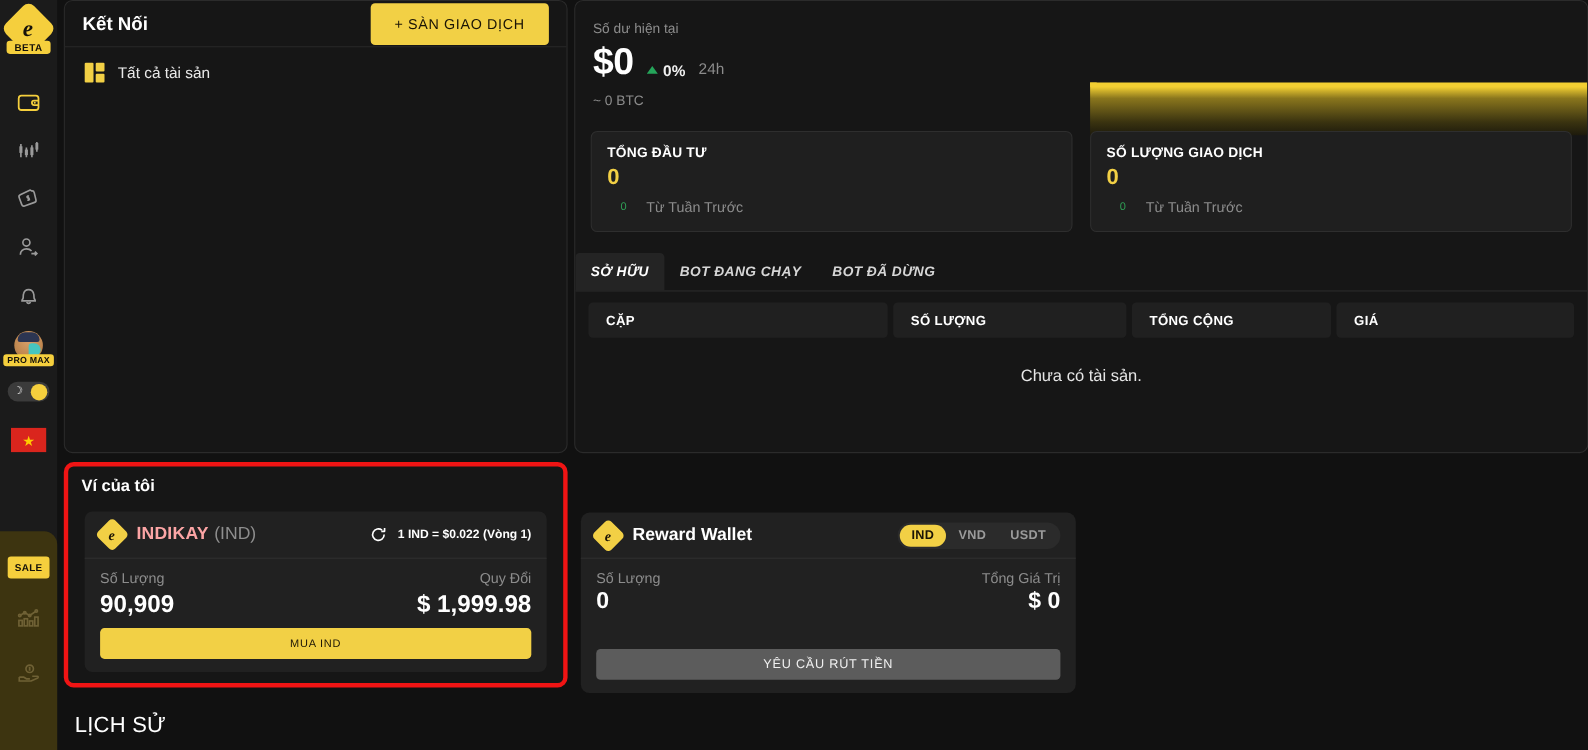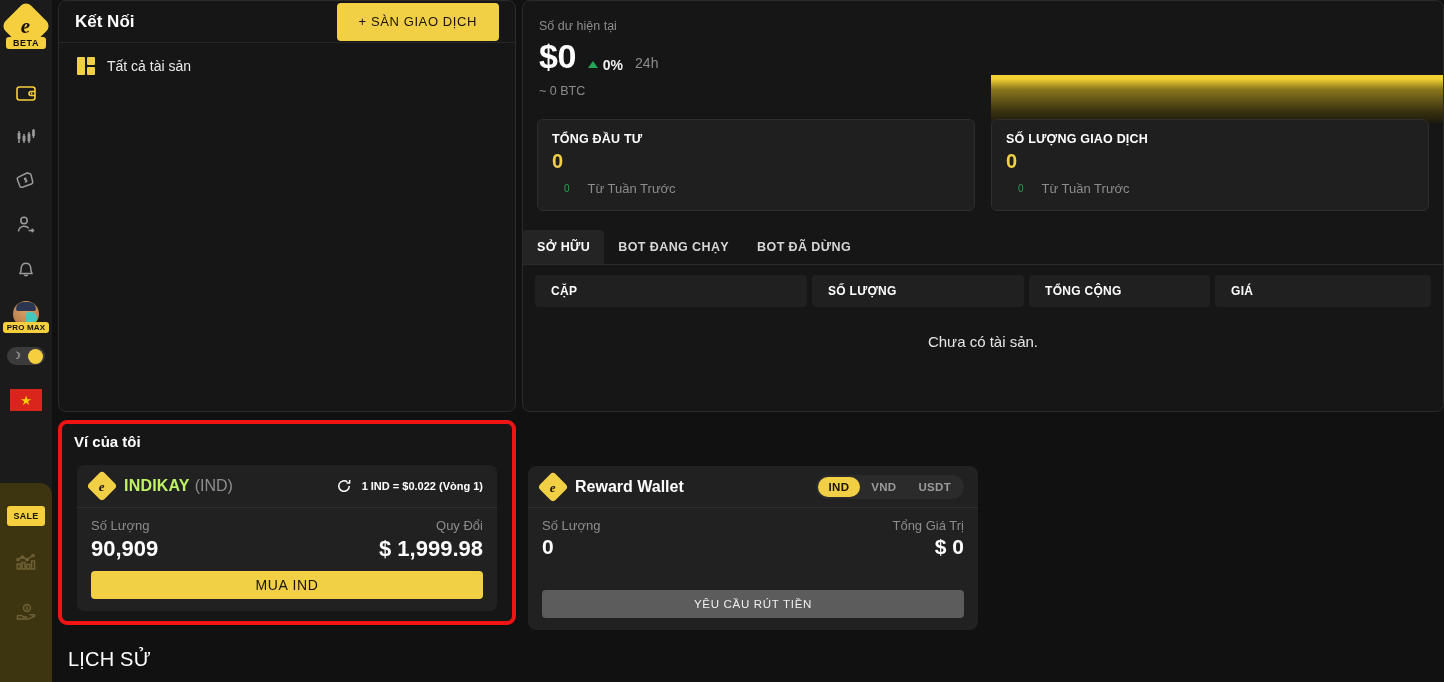--- a/index.html
+++ b/index.html
@@ -132,21 +132,21 @@
   }
   .stat-title { color: #ffffff; font-size: 12.5px; font-weight: 700; letter-spacing: .2px; }
   .stat-value { color: #f2d045; font-size: 20px; font-weight: 700; margin-top: 4px; }
   .stat-sub { display: flex; align-items: center; gap: 18px; margin-top: 8px; padding-left: 12px; }
   .stat-sub-num { color: #2f9e55; font-size: 10px; }
   .stat-sub-txt { color: #8c8c8c; font-size: 13px; }
 
   .tabs { position: absolute; left: 0; right: 0; top: 230px; display: flex; align-items: flex-end; height: 34px; border-bottom: 1px solid #2b2b2b; }
   .tab {
     padding: 0 14px; height: 34px; display: flex; align-items: center;
-    color: #d6d6d6; font-size: 12.5px; font-weight: 700; letter-spacing: .4px; cursor: pointer;
+    color: #d6d6d6; font-size: 12.5px; font-weight: 700; letter-spacing: .4px; cursor: pointer; font-style: italic;
   }
   .tab.active { background: #242424; color: #ffffff; border-radius: 4px 4px 0 0; }
 
   .table-head { position: absolute; left: 0; right: 0; top: 274px; display: flex; gap: 5px; padding: 0 12px; }
   .th {
     background: #202020; border-radius: 4px; height: 32px; display: flex; align-items: center;
     padding: 0 16px; color: #ffffff; font-size: 12px; font-weight: 700; letter-spacing: .3px;
   }
   .th.c1 { width: 272px; }
   .th.c2 { width: 212px; }
@@ -168,33 +168,33 @@
     height: 43px; display: flex; align-items: center; justify-content: space-between;
     padding: 0 14px; border-bottom: 1px solid #2e2e2e;
   }
   .coin-left { display: flex; align-items: center; gap: 11px; }
   .coin-mark {
     width: 22px; height: 22px; background: #f2d045; transform: rotate(45deg); border-radius: 4px;
     display: flex; align-items: center; justify-content: center;
   }
   .coin-mark span { transform: rotate(-45deg); color: #1a1405; font-size: 13px; font-weight: 700;
     font-family: "Liberation Serif", serif; font-style: italic; line-height: 1; }
-  .coin-name { color: #bef264; font-size: 16px; font-weight: 700; letter-spacing: .2px; }
+  .coin-name { color: #fca5a5; font-size: 16px; font-weight: 700; letter-spacing: .2px; }
   .coin-ticker { color: #8e8e8e; font-size: 16px; font-weight: 400; margin-left: 5px; }
   .coin-right { display: flex; align-items: center; gap: 9px; }
   .rate-text { color: #ffffff; font-size: 11px; font-weight: 700; }
   .coin-body { padding: 10px 14px 0 14px; }
   .cb-labels { display: flex; justify-content: space-between; }
   .cb-label { color: #8c8c8c; font-size: 13px; }
   .cb-values { display: flex; justify-content: space-between; margin-top: 3px; }
   .cb-value { color: #ffffff; font-size: 22px; font-weight: 700; }
   .buy-btn {
     position: absolute; left: 14px; right: 14px; bottom: 12px; height: 28px;
     background: #f2d045; color: #1a1405; border: none; border-radius: 4px;
-    font-size: 14px; font-weight: 500; letter-spacing: .7px; cursor: pointer;
+    font-size: 10px; font-weight: 500; letter-spacing: .7px; cursor: pointer;
     font-family: "Liberation Sans", sans-serif;
   }
 
   
   .reward-card {
     position: absolute; left: 528px; top: 466px; width: 450px; height: 164px;
     background: #212121; border-radius: 8px;
   }
   .reward-head {
     height: 42px; display: flex; align-items: center; justify-content: space-between;

